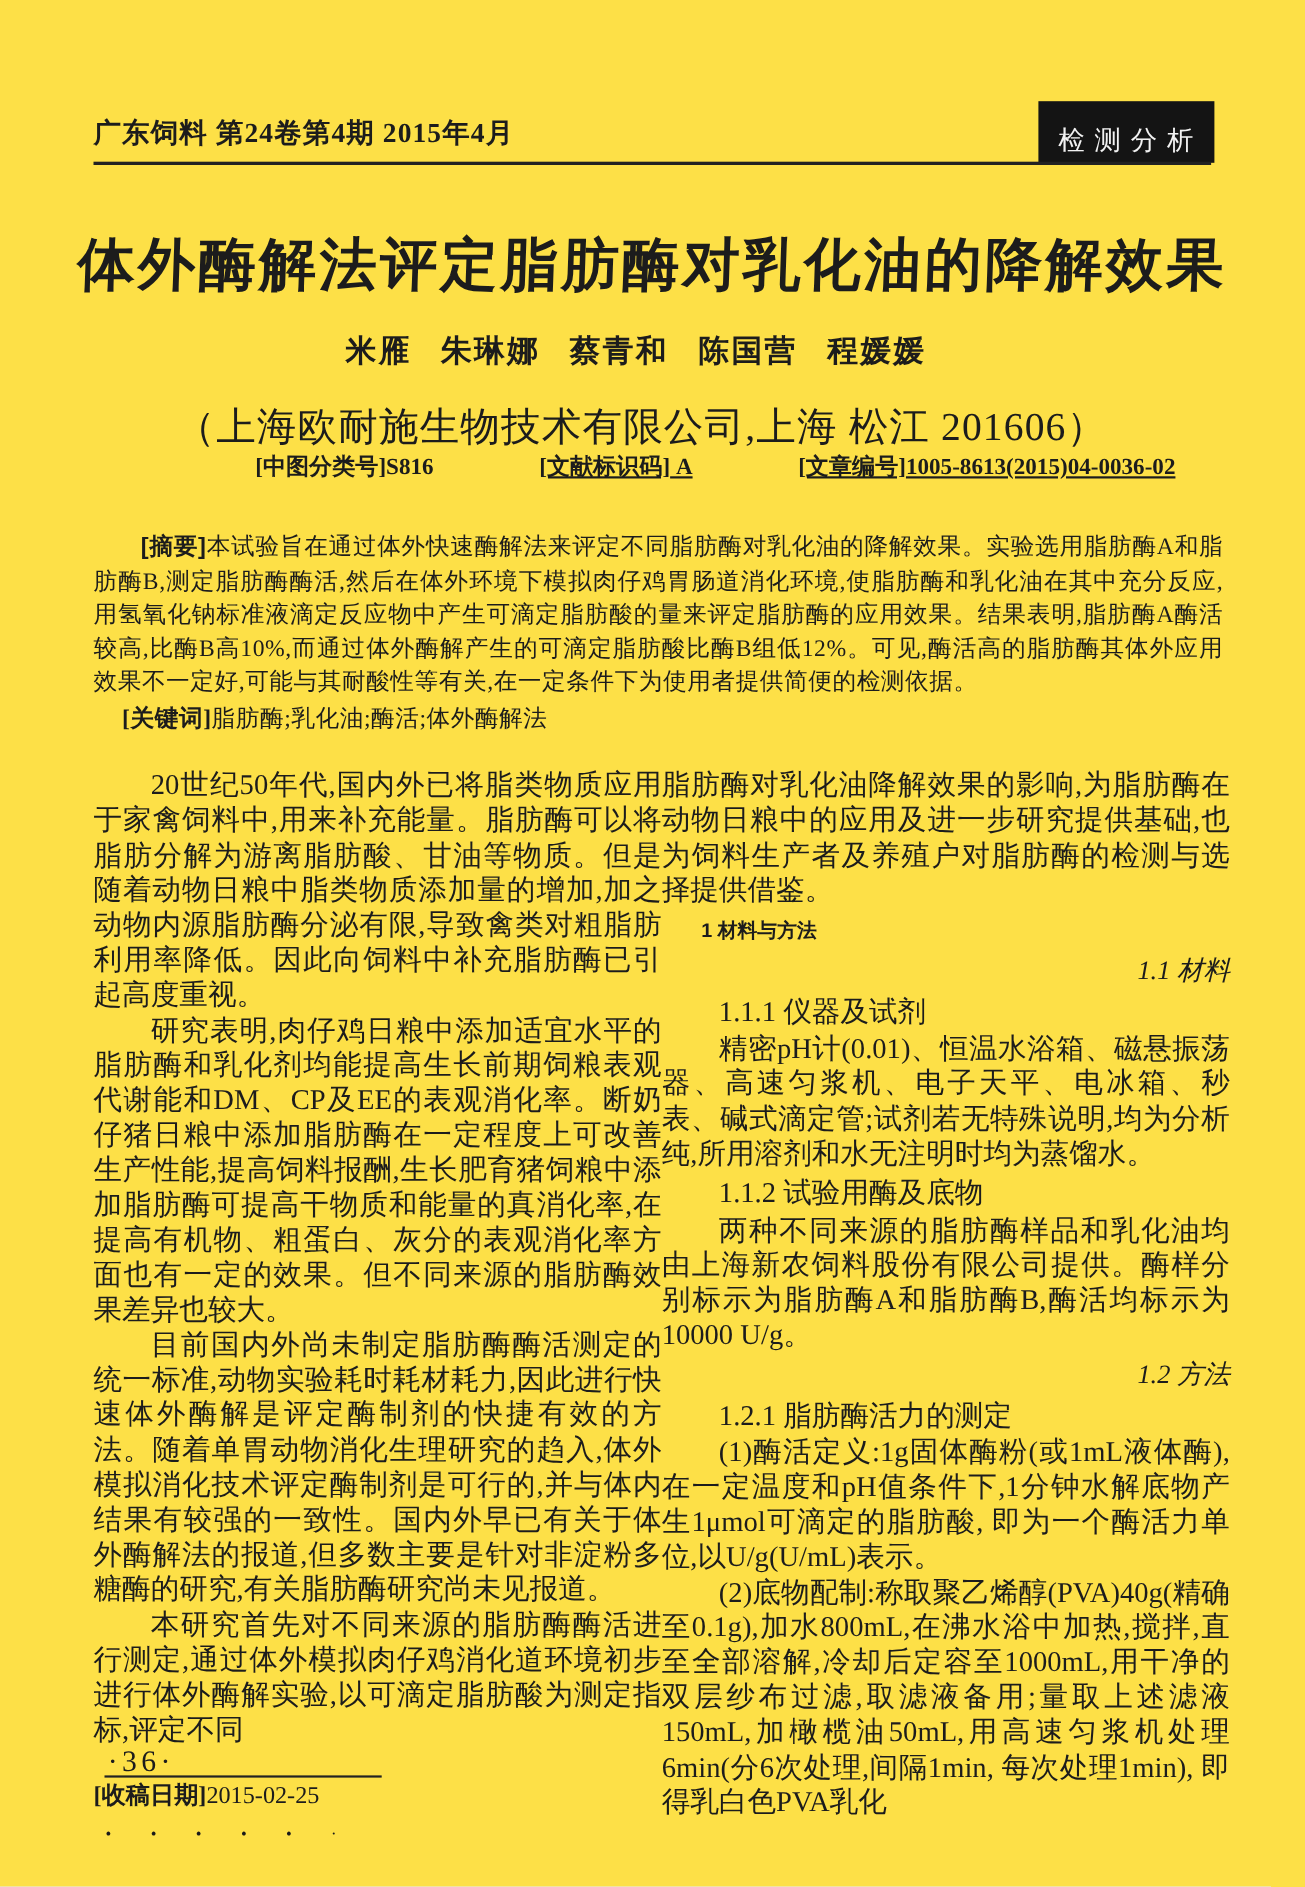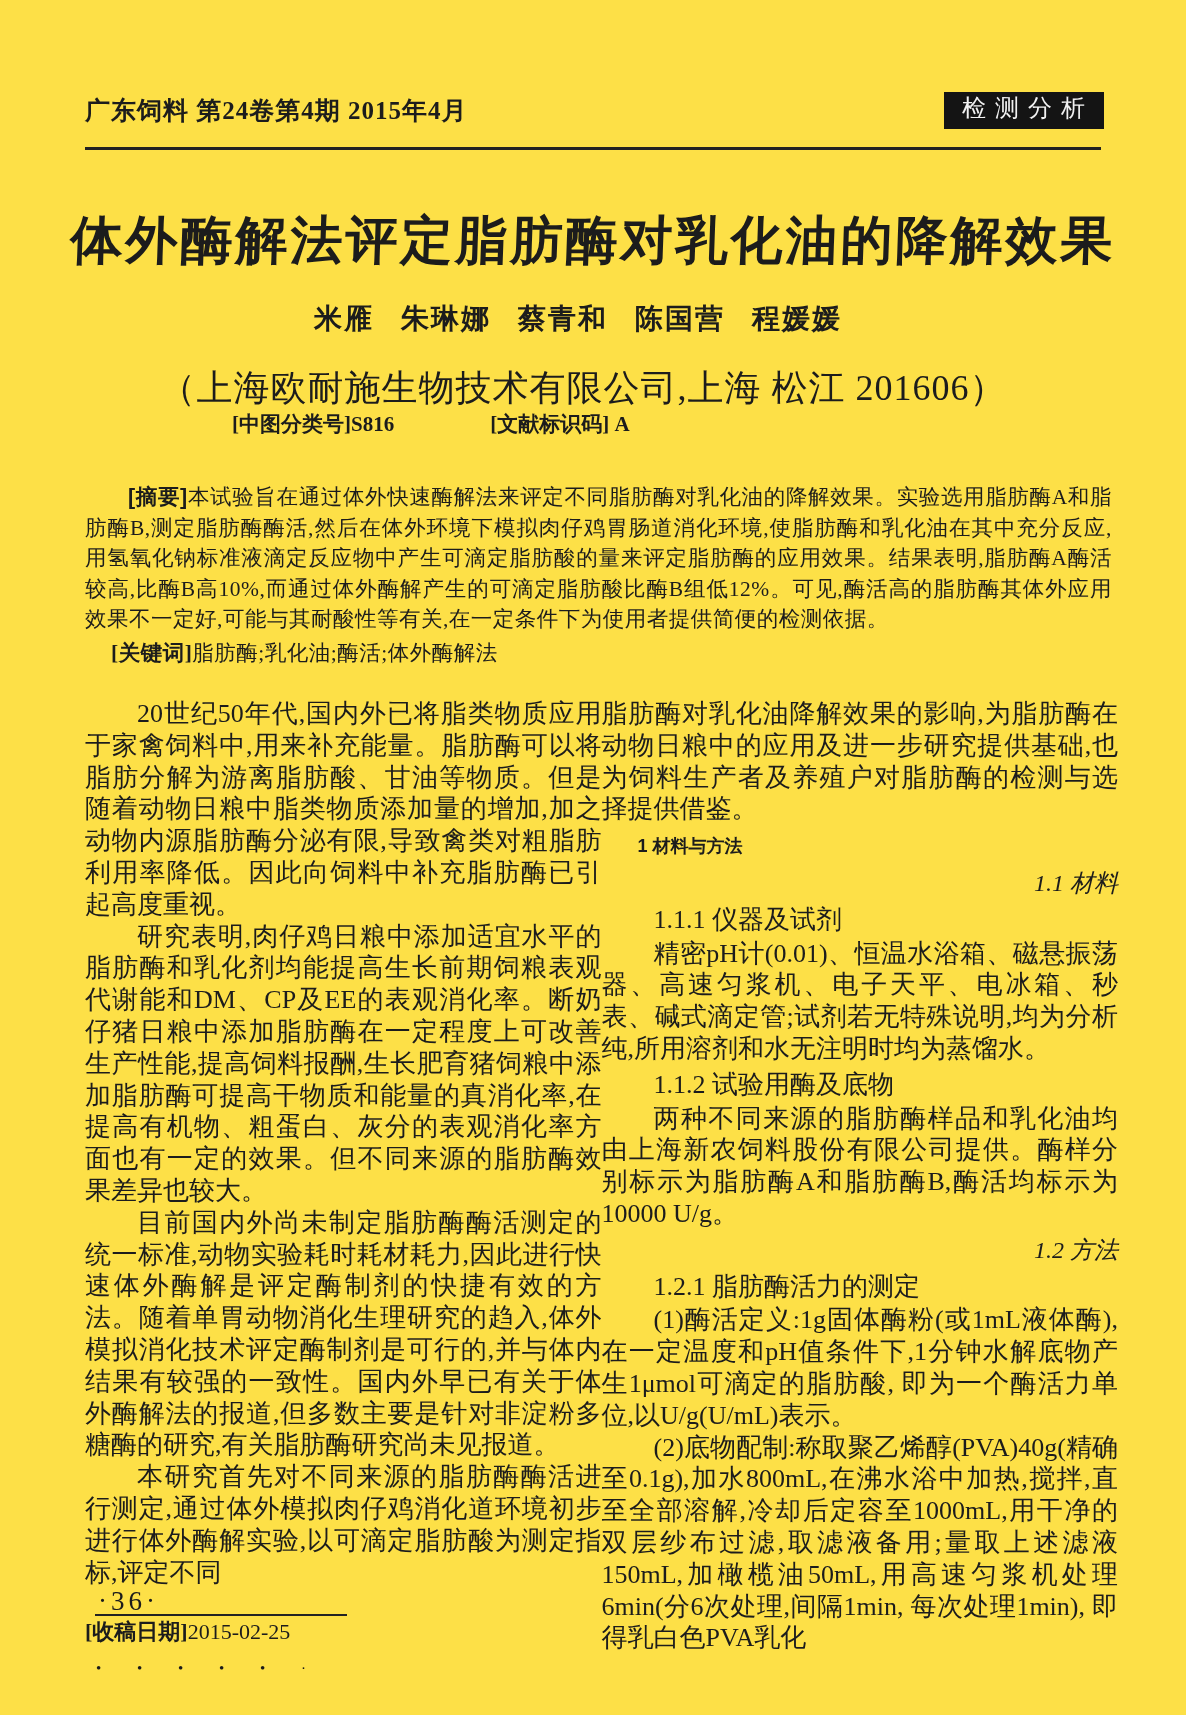--- a/index.html
+++ b/index.html
@@ -16,21 +16,21 @@
   .header-row{
     position:absolute;left:85px;right:82px;top:92px;
     display:flex;justify-content:space-between;align-items:center;
   }
   .journal-info{
     font-size:25px;font-weight:bold;letter-spacing:1px;
   }
   .section-badge{
     background:#141414;color:#f2f2f2;
     font-size:24px;letter-spacing:9px;
-    padding:0 10px 5px 18px;
+    padding:19px 10px 5px 18px;
     font-family:Liberation Sans, sans-serif;
   }
   .header-rule{
     position:absolute;left:85px;right:85px;top:147px;
     border-top:3px solid #222;
   }
   
   .article-title{
     position:absolute;left:40px;right:40px;top:206px;
     text-align:center;
@@ -50,21 +50,21 @@
     font-size:36px;letter-spacing:1px;
   }
   
   .meta-row{
     position:absolute;left:232px;top:410px;
     display:flex;
     font-size:21px;font-weight:bold;
     white-space:nowrap;
   }
   .meta-item{margin-right:0;}
-  .meta-item + .meta-item{margin-left:96px;}
+  .meta-item + .meta-item{margin-left:96px;text-decoration:underline;}
   .meta-value{font-weight:bold;}
   
   .abstract{
     position:absolute;left:85px;right:74px;top:482px;
     font-size:21.5px;line-height:30.5px;
     text-align:justify;text-indent:2em;
     letter-spacing:0.5px;
   }
   .abstract .label{font-weight:bold;font-family:"Liberation Sans","DejaVu Sans",sans-serif;}
   .keywords{
@@ -121,20 +121,21 @@
   </div>
   <div class="header-rule"></div>
 
   <div class="article-title">体外酶解法评定脂肪酶对乳化油的降解效果</div>
   <div class="authors">米雁 朱琳娜 蔡青和 陈国营 程媛媛</div>
   <div class="affiliation">（上海欧耐施生物技术有限公司,上海 松江 201606）</div>
 
   <div class="meta-row">
     <div class="meta-item"><span class="label">[中图分类号]</span><span class="meta-value">S816</span></div>
     <div class="meta-item"><span class="label">[文献标识码]</span><span class="meta-value"> A</span></div>
+    <div class="meta-item"><span class="label">[文章编号]</span><span class="meta-value">1005-8613(2015)04-0036-02</span></div>
   </div>
 
   <div class="abstract"><span class="label">[摘要]</span><span>本试验旨在通过体外快速酶解法来评定不同脂肪酶对乳化油的降解效果。实验选用脂肪酶A和脂肪酶B,测定脂肪酶酶活,然后在体外环境下模拟肉仔鸡胃肠道消化环境,使脂肪酶和乳化油在其中充分反应,用氢氧化钠标准液滴定反应物中产生可滴定脂肪酸的量来评定脂肪酶的应用效果。结果表明,脂肪酶A酶活较高,比酶B高10%,而通过体外酶解产生的可滴定脂肪酸比酶B组低12%。可见,酶活高的脂肪酶其体外应用效果不一定好,可能与其耐酸性等有关,在一定条件下为使用者提供简便的检测依据。</span></div>
 
   <div class="keywords"><span class="label">[关键词]</span><span>脂肪酶;乳化油;酶活;体外酶解法</span></div>
 
   <div class="columns">
 
     <div class="col">
       <p>20世纪50年代,国内外已将脂类物质应用于家禽饲料中,用来补充能量。脂肪酶可以将脂肪分解为游离脂肪酸、甘油等物质。但是随着动物日粮中脂类物质添加量的增加,加之动物内源脂肪酶分泌有限,导致禽类对粗脂肪利用率降低。因此向饲料中补充脂肪酶已引起高度重视。</p>

